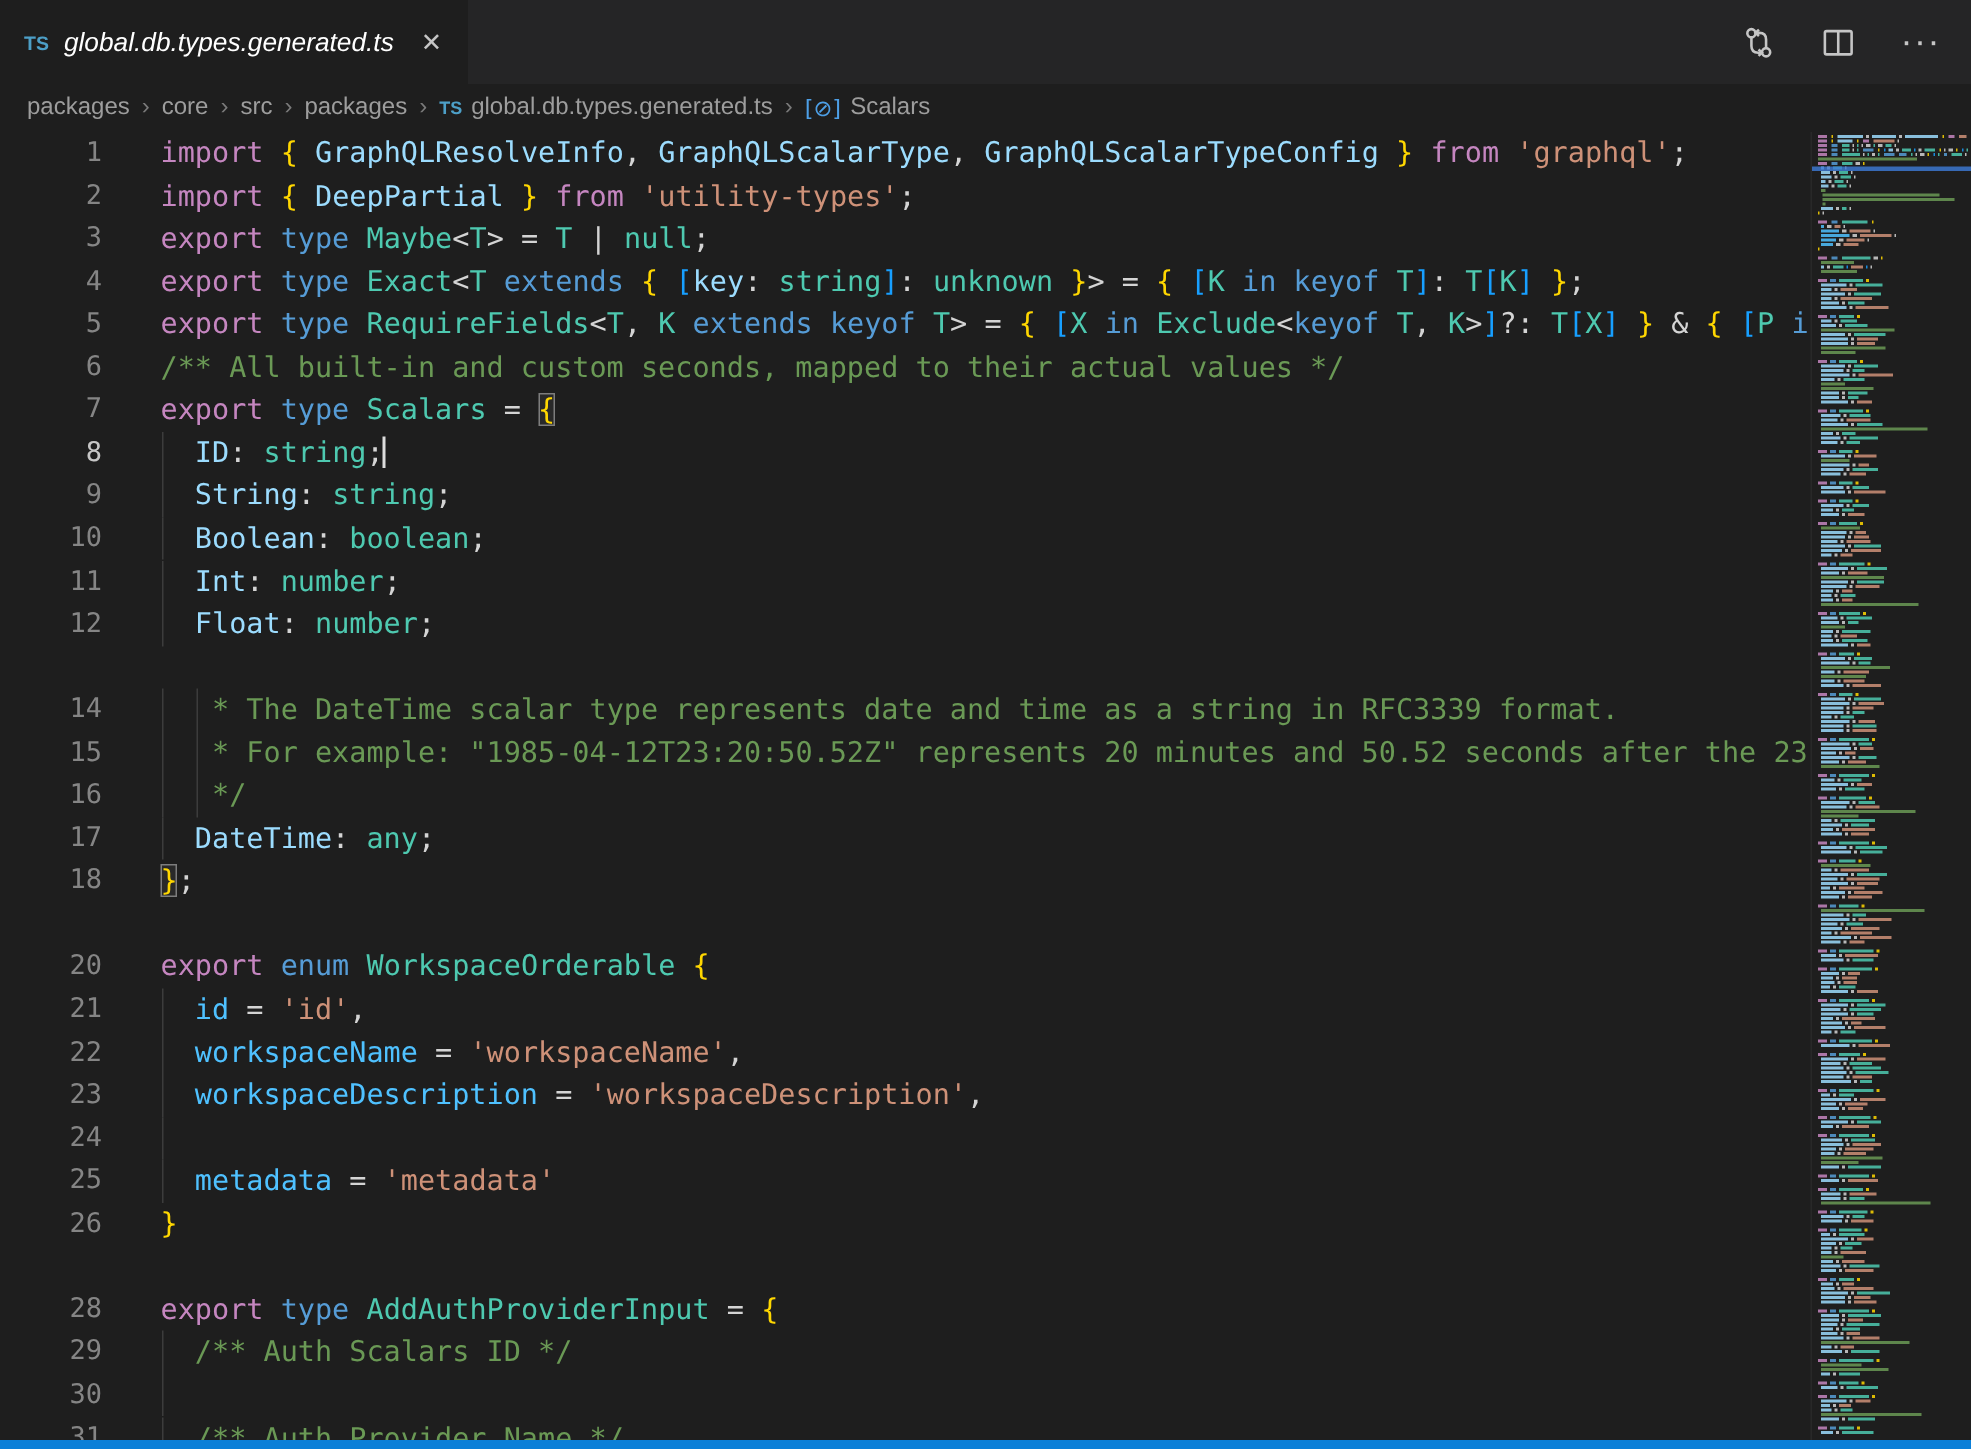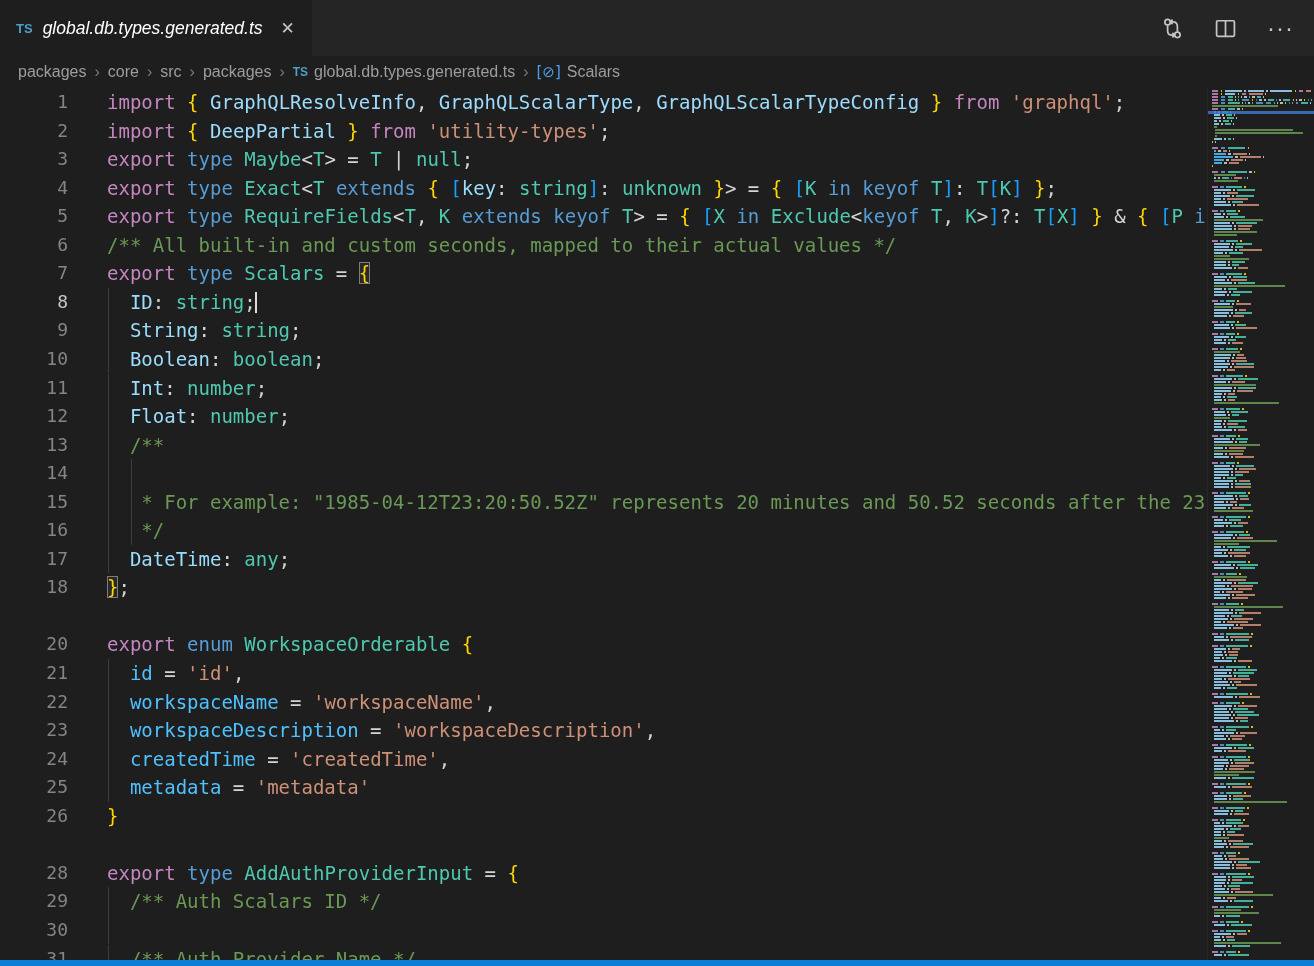--- a/index.html
+++ b/index.html
@@ -162,29 +162,25 @@
       <div class="code-line" style="top: 285.5px;">
         <span class="lnum">11</span>
         <div class="guide" style="left: 108px;"></div>
         <div class="ltext"><span class="tok-p">  </span><span class="tok-v">Int</span><span class="tok-p">: </span><span class="tok-t">number</span><span class="tok-p">;</span></div>
       </div>
       <div class="code-line" style="top: 314.05px;">
         <span class="lnum">12</span>
         <div class="guide" style="left: 108px;"></div>
         <div class="ltext"><span class="tok-p">  </span><span class="tok-v">Float</span><span class="tok-p">: </span><span class="tok-t">number</span><span class="tok-p">;</span></div>
       </div>
-      <div class="code-line" style="top: 342.6px;">
-        <span class="lnum">13</span>
-        <div class="guide" style="left: 108px;"></div>
-        <div class="ltext"><span class="tok-p">  </span><span class="tok-c">/**</span></div>
-      </div>
       <div class="code-line" style="top: 371.15px;">
         <span class="lnum">14</span>
         <div class="guide" style="left: 108px;"></div>
         <div class="guide" style="left: 130.876px;"></div>
+        <div class="ltext"><span class="tok-p">   </span><span class="tok-c">* The DateTime scalar type represents date and time as a string in RFC3339 format.</span></div>
       </div>
       <div class="code-line" style="top: 399.7px;">
         <span class="lnum">15</span>
         <div class="guide" style="left: 108px;"></div>
         <div class="guide" style="left: 130.876px;"></div>
         <div class="ltext"><span class="tok-p">   </span><span class="tok-c">* For example: "1985-04-12T23:20:50.52Z" represents 20 minutes and 50.52 seconds after the 23</span></div>
       </div>
       <div class="code-line" style="top: 428.25px;">
         <span class="lnum">16</span>
         <div class="guide" style="left: 108px;"></div>
@@ -215,21 +211,20 @@
         <div class="ltext"><span class="tok-p">  </span><span class="tok-e">workspaceName</span><span class="tok-p"> = </span><span class="tok-s">'workspaceName'</span><span class="tok-p">,</span></div>
       </div>
       <div class="code-line" style="top: 628.1px;">
         <span class="lnum">23</span>
         <div class="guide" style="left: 108px;"></div>
         <div class="ltext"><span class="tok-p">  </span><span class="tok-e">workspaceDescription</span><span class="tok-p"> = </span><span class="tok-s">'workspaceDescription'</span><span class="tok-p">,</span></div>
       </div>
       <div class="code-line" style="top: 656.65px;">
         <span class="lnum">24</span>
         <div class="guide" style="left: 108px;"></div>
-        <div class="ltext"><span class="tok-p">  </span><span class="tok-e">createdTime</span><span class="tok-p"> = </span><span class="tok-s">'createdTime'</span><span class="tok-p">,</span></div>
       </div>
       <div class="code-line" style="top: 685.2px;">
         <span class="lnum">25</span>
         <div class="guide" style="left: 108px;"></div>
         <div class="ltext"><span class="tok-p">  </span><span class="tok-e">metadata</span><span class="tok-p"> = </span><span class="tok-s">'metadata'</span></div>
       </div>
       <div class="code-line" style="top: 713.75px;">
         <span class="lnum">26</span>
         <div class="ltext"><span class="tok-g1">}</span></div>
       </div>

